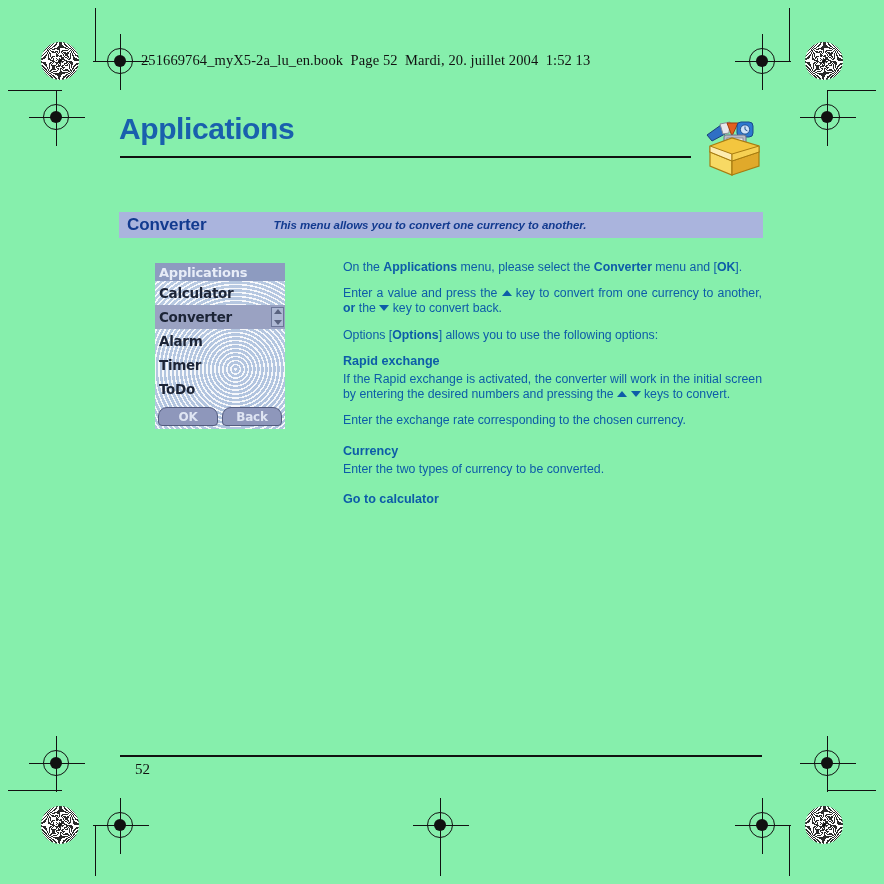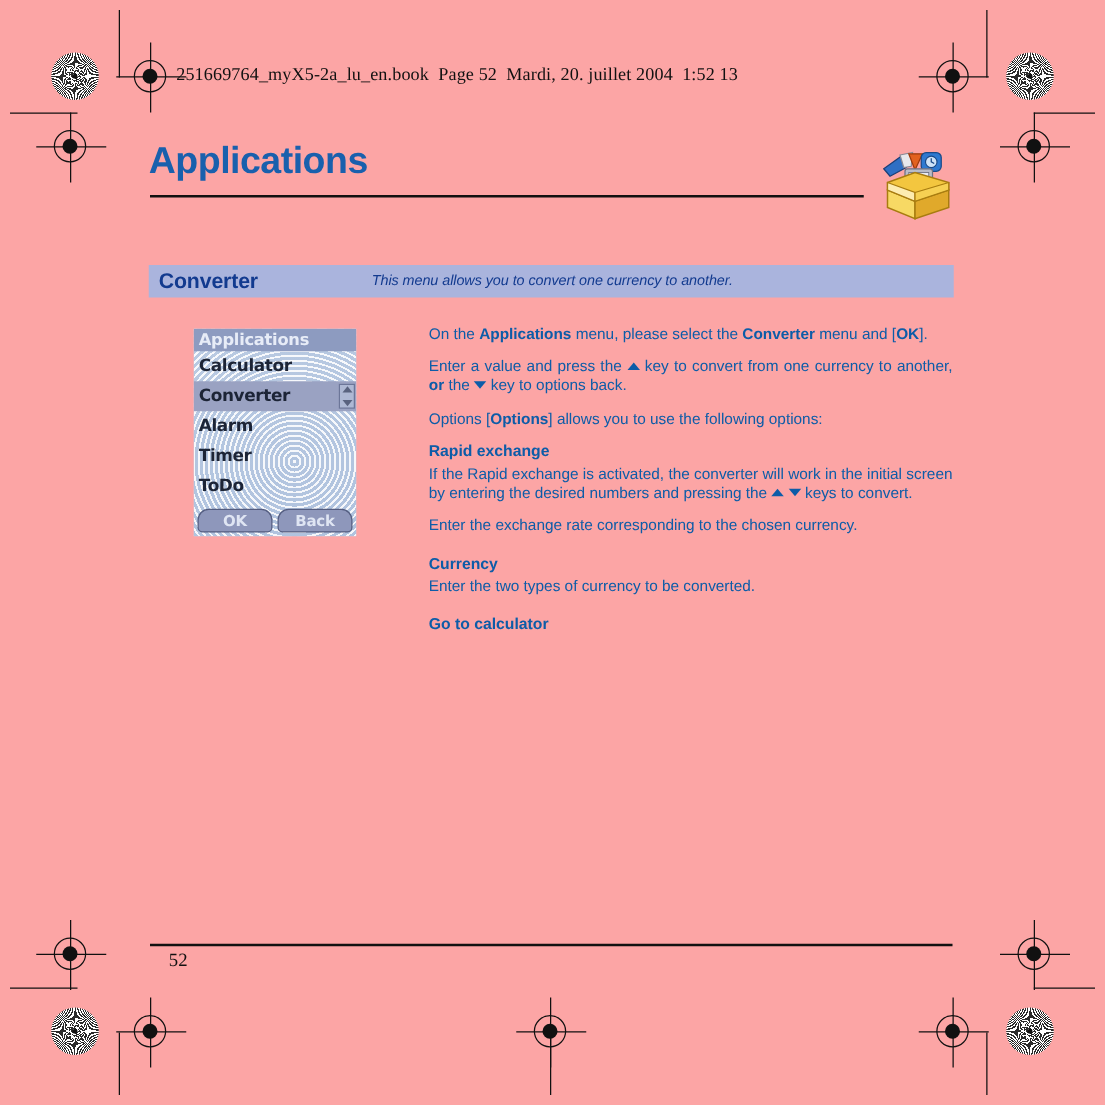--- a/index.html
+++ b/index.html
@@ -4,21 +4,21 @@
 <style>
   html, body {
     margin: 0;
     padding: 0;
     background: #ffffff;
   }
   .page {
     position: relative;
     width: 884px;
     height: 884px;
-    background: #fca5a5;
+    background: #86efac;
     overflow: hidden;
     font-family: "Liberation Sans", sans-serif;
   }
 
   
   .reg-cross {
     position: absolute;
     width: 56px;
     height: 56px;
   }
@@ -126,23 +126,23 @@
   .banner-title {
     font-size: 17px;
     font-weight: bold;
     color: #123a8f;
     margin-left: 8px;
     letter-spacing: -0.1px;
   }
   .banner-sub {
     font-size: 11.5px;
     font-style: italic;
-    font-weight: normal;
+    font-weight: bold;
     color: #123a8f;
-    margin-left: 91px;
+    margin-left: 67px;
     letter-spacing: -0.05px;
   }
 
   
   .phone {
     position: absolute;
     left: 155px;
     top: 263px;
     width: 130px;
     height: 166px;
@@ -458,21 +458,21 @@
       <div class="softkey">
         <span>Back</span>
       </div>
     </div>
   </div>
 
   <div class="body-col">
 
     <p><span>On the </span><b>Applications</b><span> menu, please select the </span><b>Converter</b><span> menu and [</span><b>OK</b><span>].</span></p>
 
-    <p><span>Enter a value and press the </span><span class="arrow-up"></span><span> key to convert from one currency to another, </span><b>or</b><span> the </span><span class="arrow-dn"></span><span> key to options back.</span></p>
+    <p><span>Enter a value and press the </span><span class="arrow-up"></span><span> key to convert from one currency to another, </span><b>or</b><span> the </span><span class="arrow-dn"></span><span> key to convert back.</span></p>
 
     <p><span>Options [</span><b>Options</b><span>] allows you to use the following options:</span></p>
 
     <h3>Rapid exchange</h3>
     <p><span>If the Rapid exchange is activated, the converter will work in the initial screen by entering the desired numbers and pressing the </span><span class="arrow-up"></span><span> </span><span class="arrow-dn"></span><span> keys to convert.</span></p>
 
     <p>Enter the exchange rate corresponding to the chosen currency.</p>
 
     <h3 class="spacer-before">Currency</h3>
     <p>Enter the two types of currency to be converted.</p>

